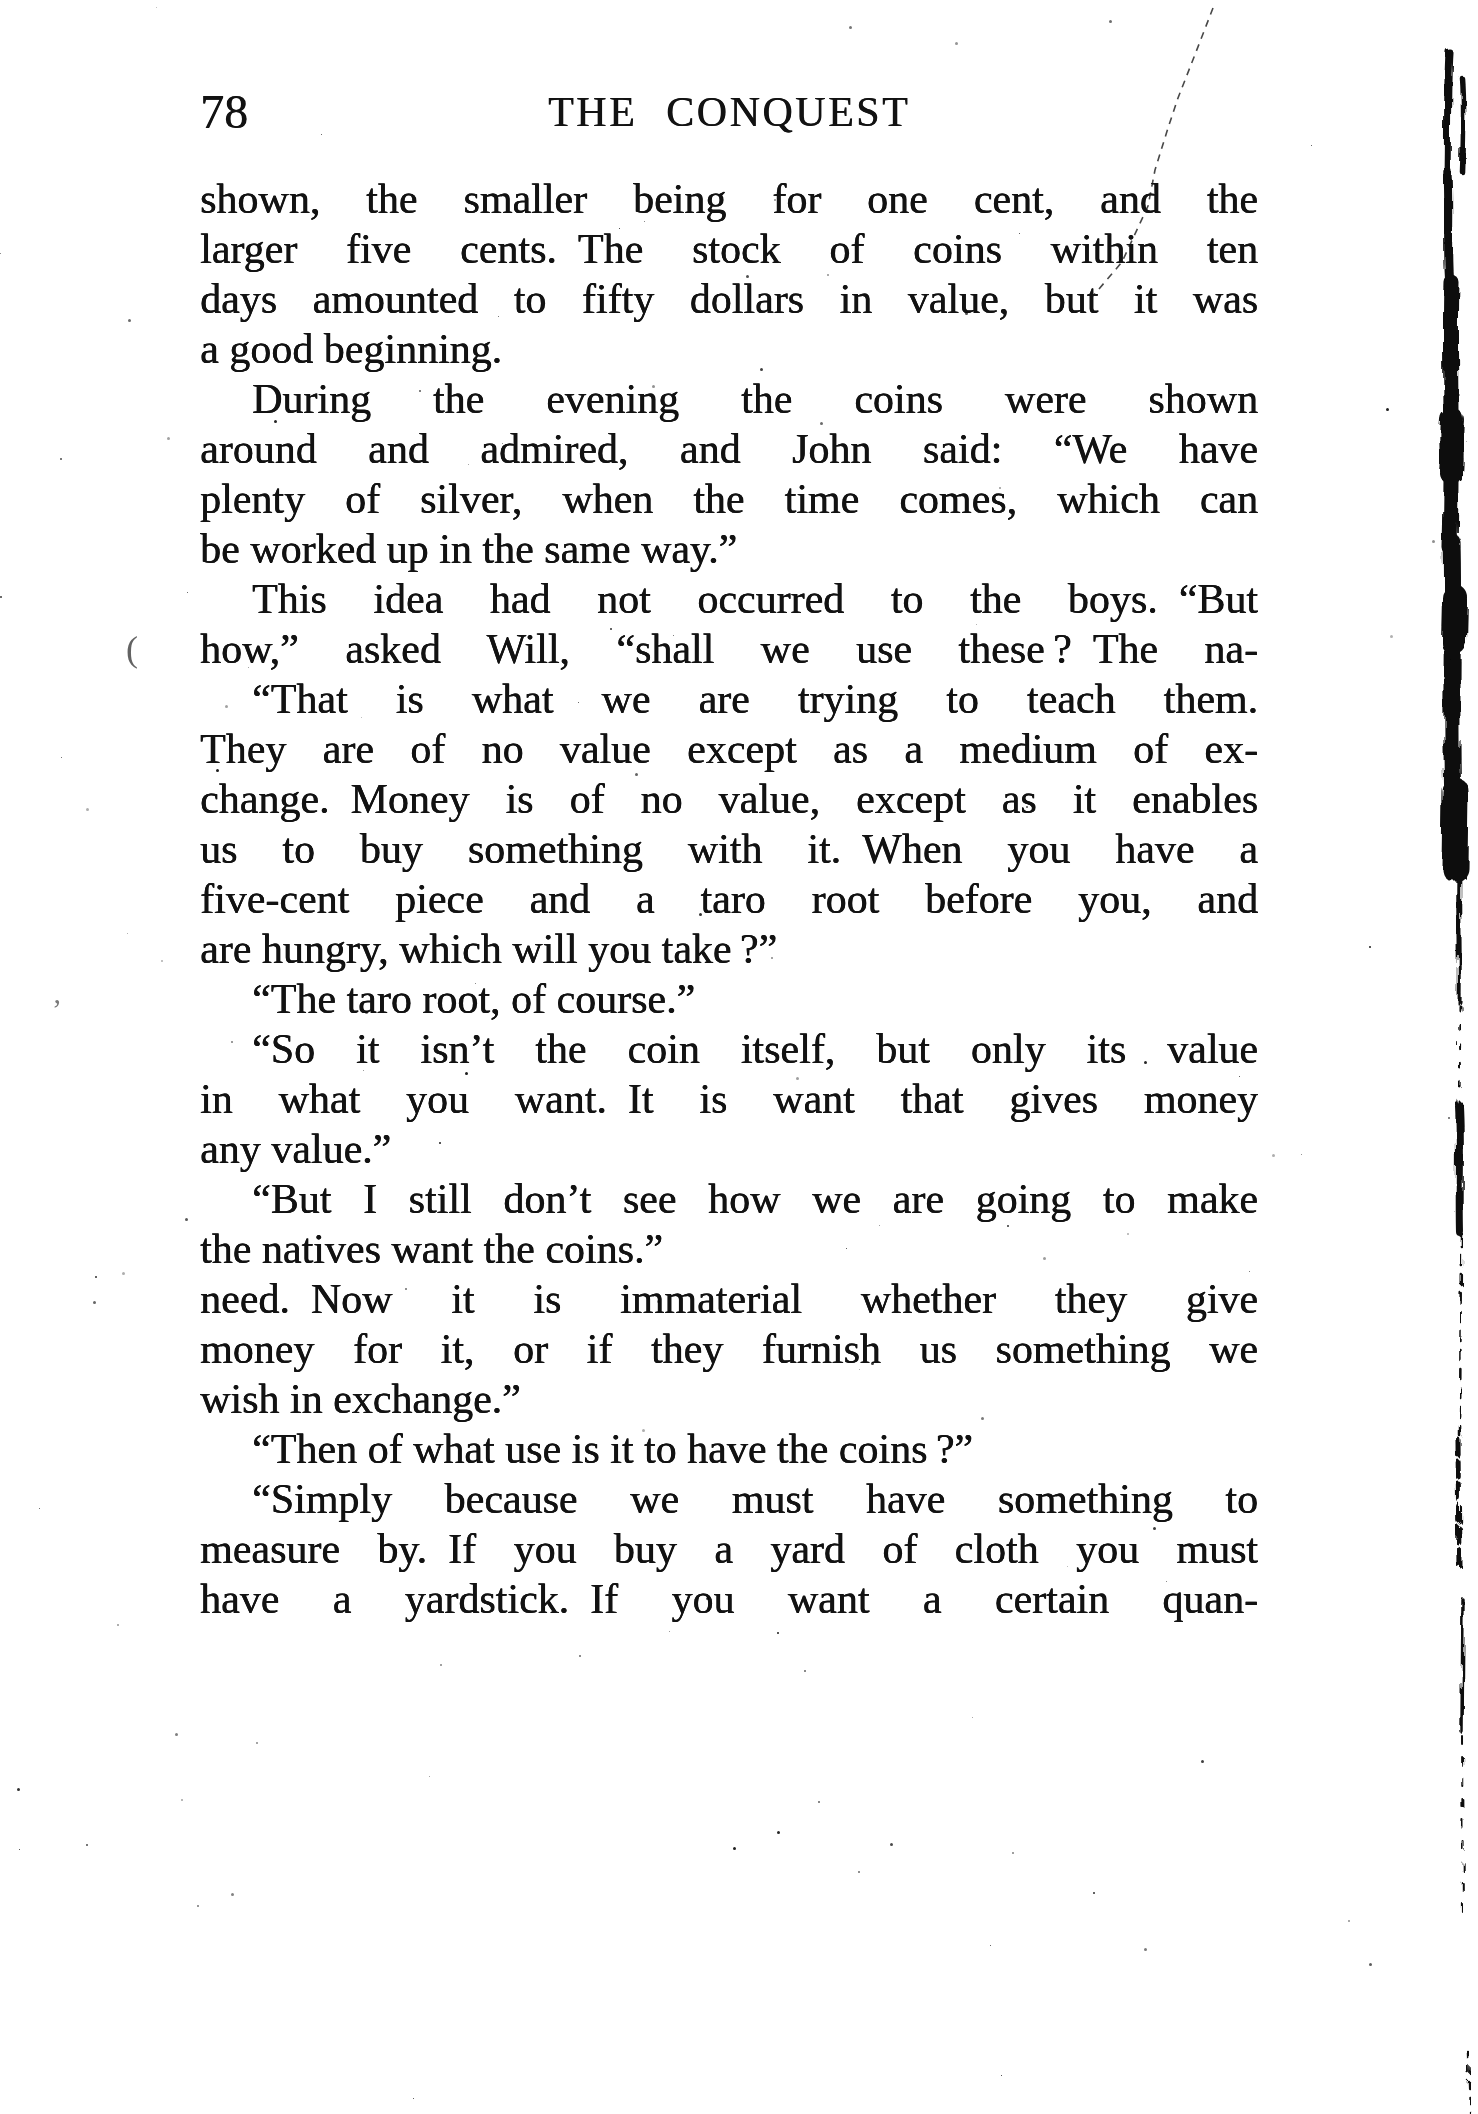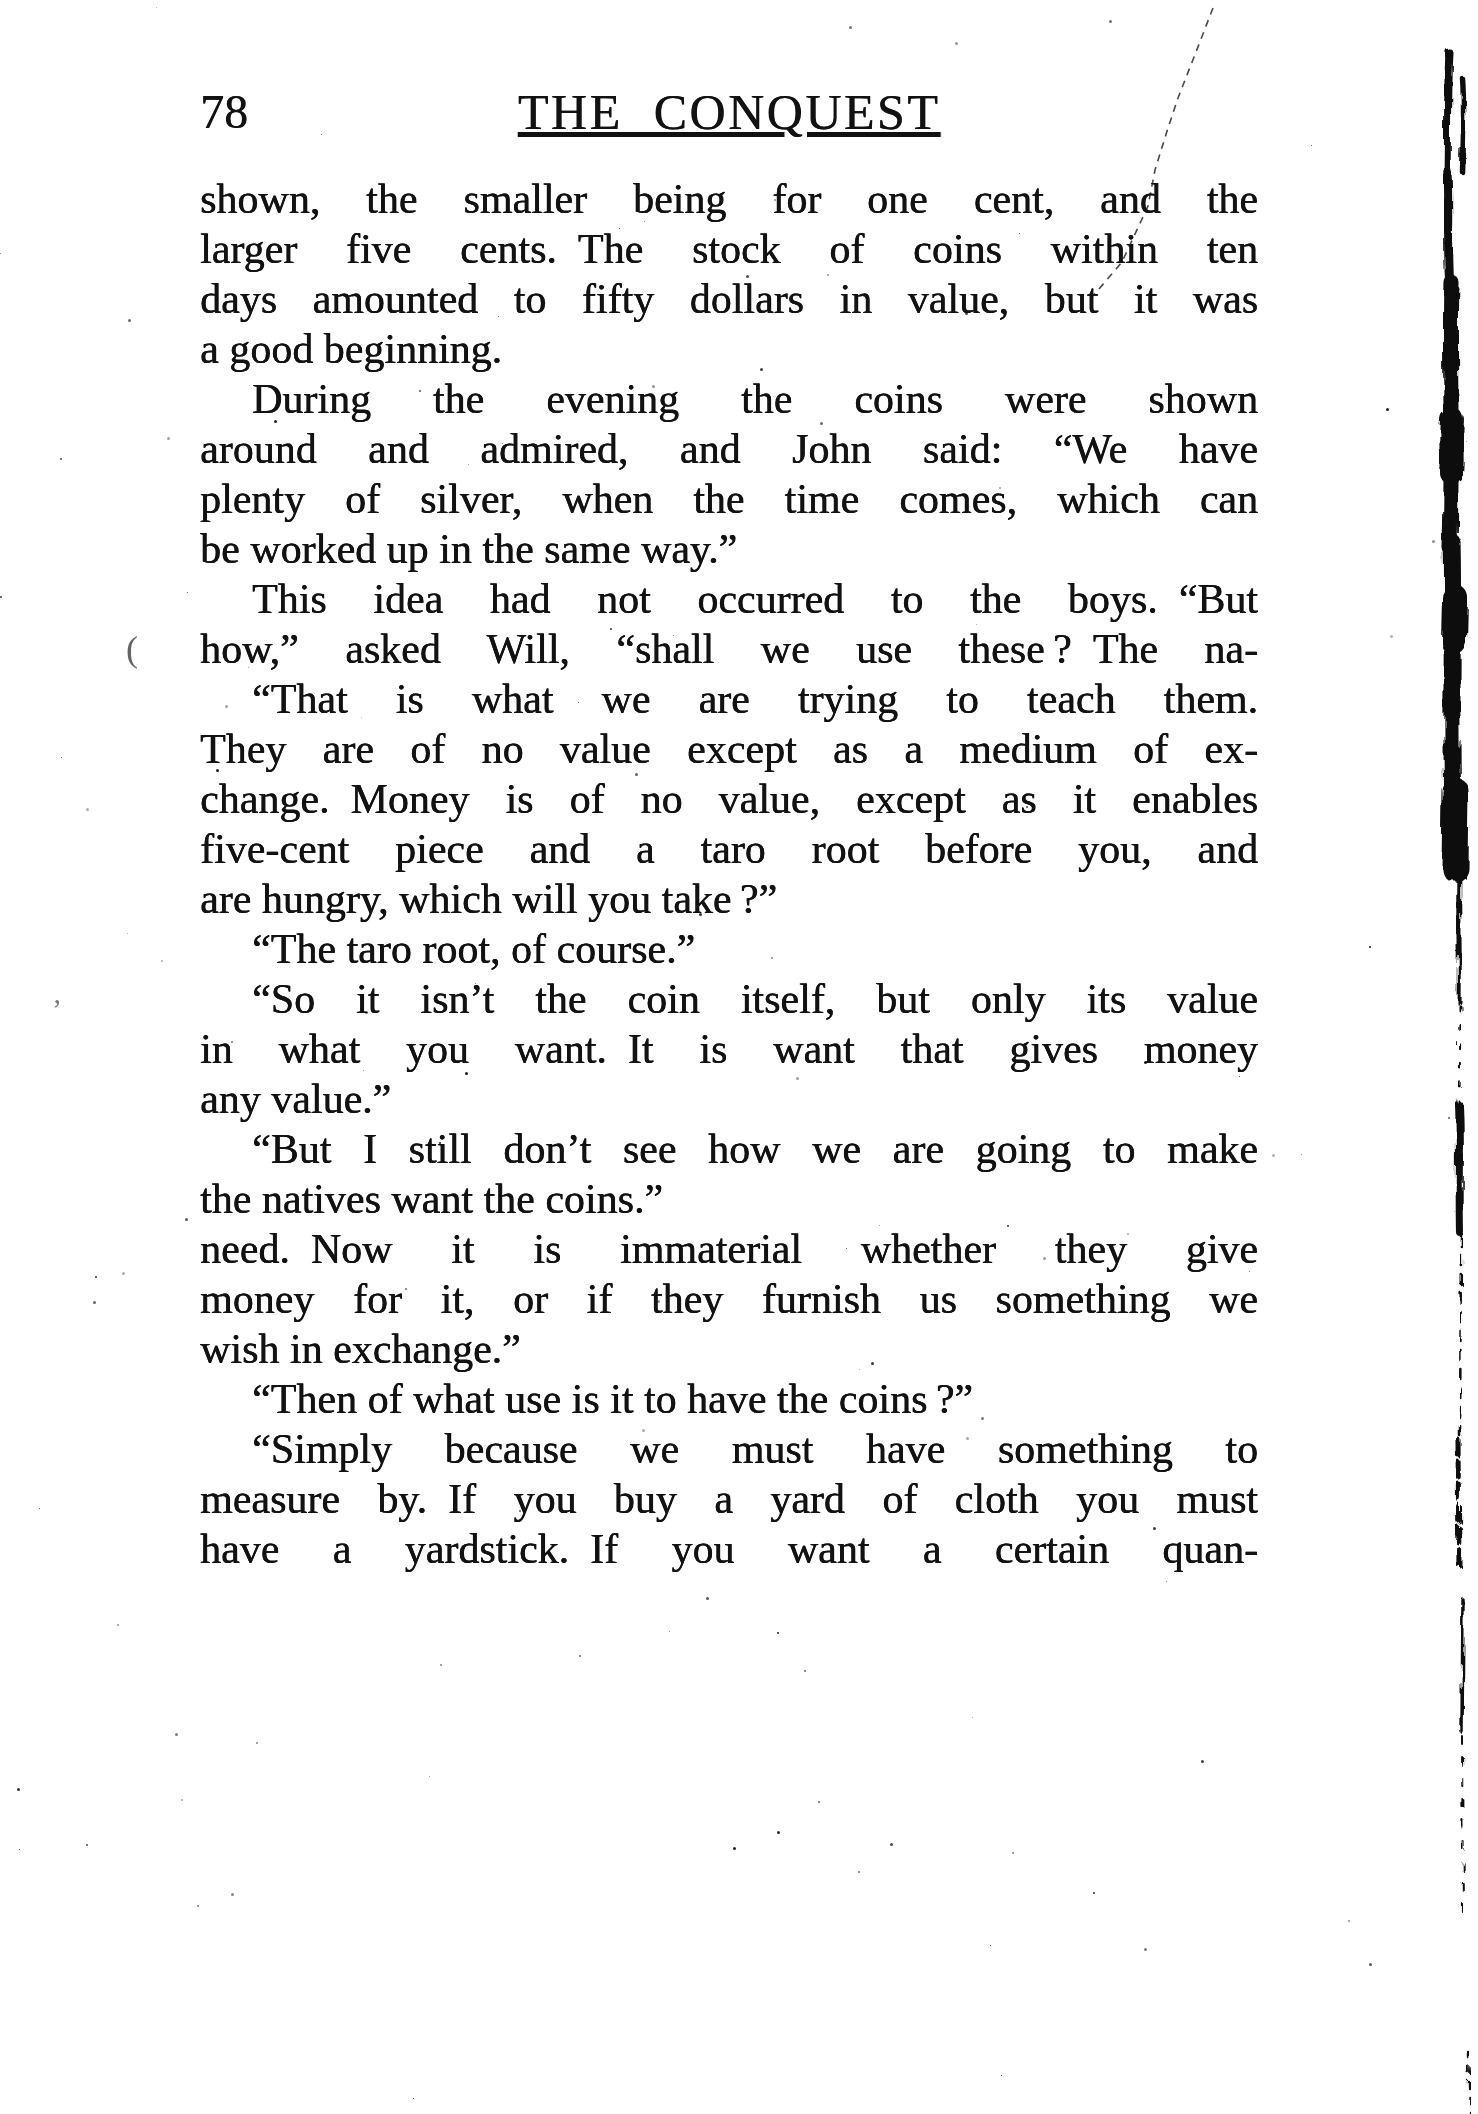--- a/index.html
+++ b/index.html
@@ -10,23 +10,22 @@
     overflow:hidden;
     font-family:"Liberation Serif","DejaVu Serif",serif;
     color:#121212;
   }
   
   .hdr{
     position:absolute;left:200px;top:86px;width:1058px;height:52px;
     line-height:52px;text-align:center;
   }
   .hdr .title{
-    font-size:50px;letter-spacing:2.5px;word-spacing:16px;
+    font-size:42px;letter-spacing:2.5px;word-spacing:16px;
     text-shadow:0.5px 0 0 currentColor;
-    text-decoration:underline;
   }
   .hdr .pnum{
     position:absolute;left:0;top:0;font-size:48px;
     text-shadow:0.5px 0 0 currentColor;
   }
   
   .col{
     position:absolute;left:200px;top:174px;width:1058px;
   }
   .line{
@@ -61,20 +60,21 @@
       <div class="line last">a good beginning.</div>
       <div class="line first">During the evening the coins were shown</div>
       <div class="line">around and admired, and John said: “We have</div>
       <div class="line">plenty of silver, when the time comes, which can</div>
       <div class="line last">be worked up in the same way.”</div>
       <div class="line first">This idea had not occurred to the boys. “But</div>
       <div class="line">how,” asked Will, “shall we use these ? The na-</div>
       <div class="line first">“That is what we are trying to teach them.</div>
       <div class="line">They are of no value except as a medium of ex-</div>
       <div class="line">change. Money is of no value, except as it enables</div>
+      <div class="line">us to buy something with it. When you have a</div>
       <div class="line">five-cent piece and a taro root before you, and</div>
       <div class="line last">are hungry, which will you take ?”</div>
       <div class="line first last">“The taro root, of course.”</div>
       <div class="line first">“So it isn’t the coin itself, but only its value</div>
       <div class="line">in what you want. It is want that gives money</div>
       <div class="line last">any value.”</div>
       <div class="line first">“But I still don’t see how we are going to make</div>
       <div class="line last">the natives want the coins.”</div>
       <div class="line">need. Now it is immaterial whether they give</div>
       <div class="line">money for it, or if they furnish us something we</div>

